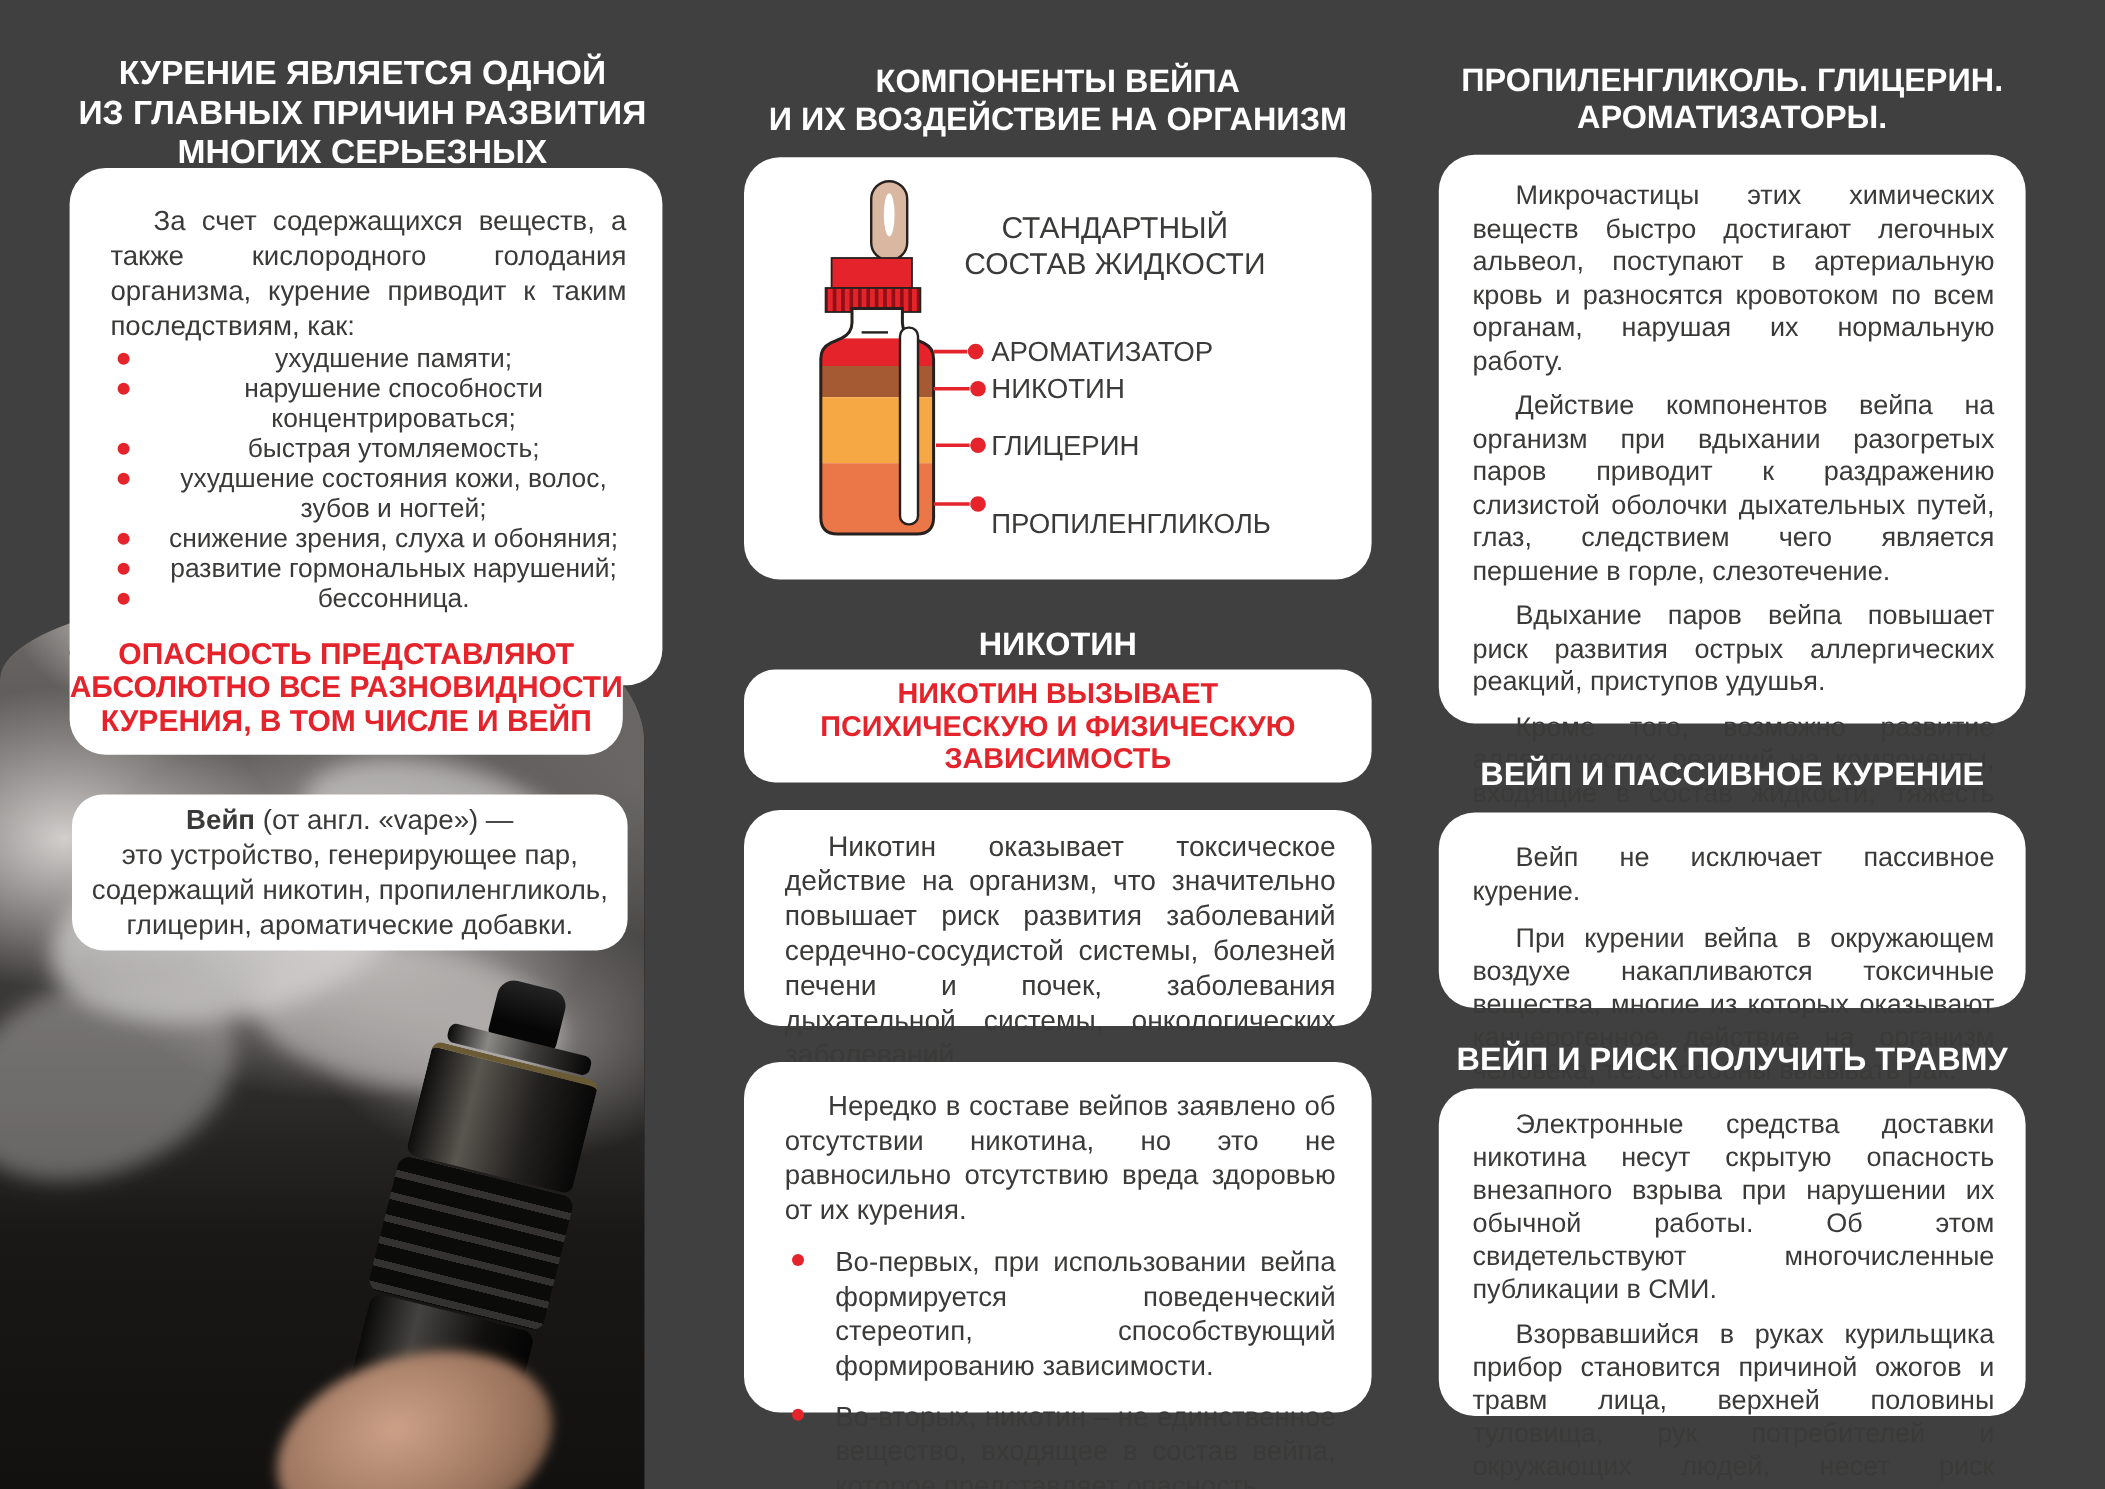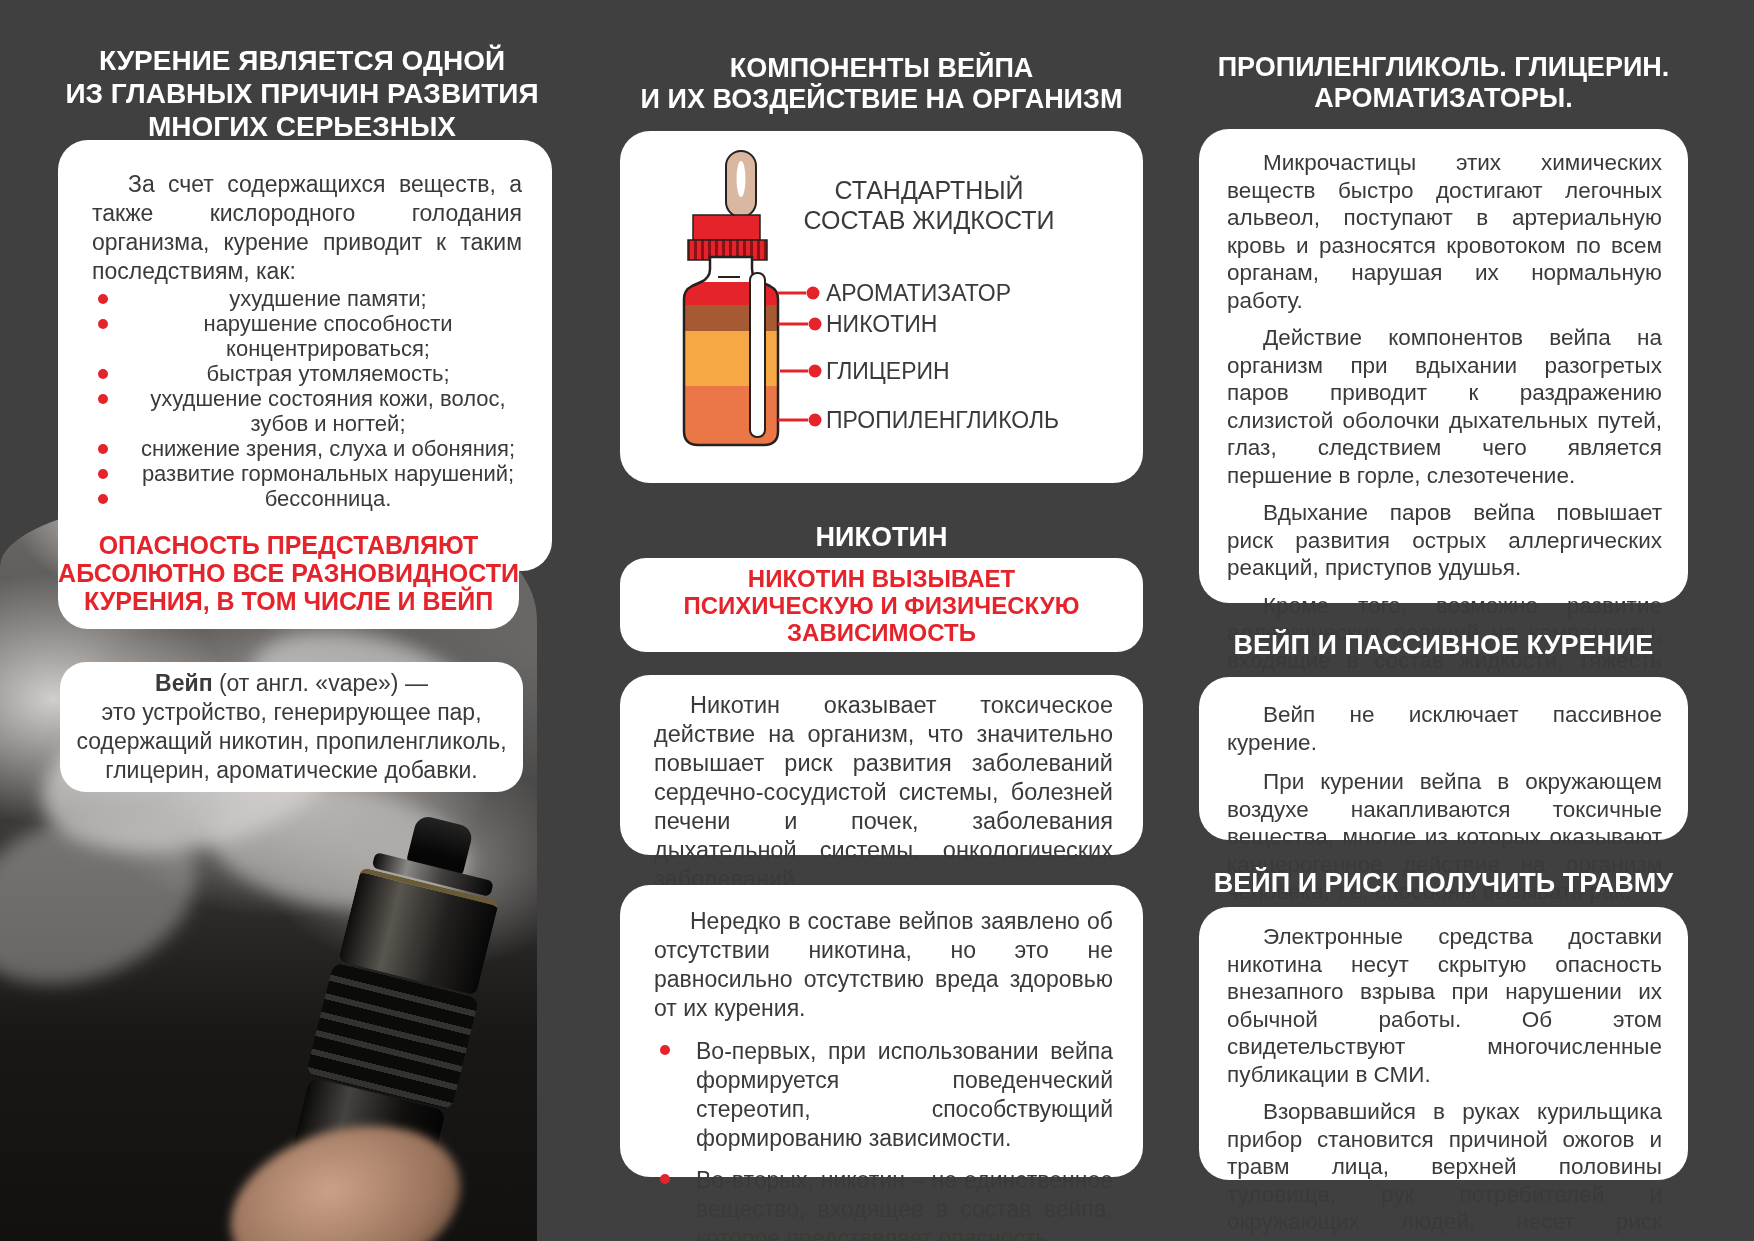--- a/index.html
+++ b/index.html
@@ -147,21 +147,21 @@
       <circle cx="193" cy="162" r="6.5" fill="#e5232b"></circle>
       <circle cx="195" cy="193" r="6.5" fill="#e5232b"></circle>
       <circle cx="195" cy="240" r="6.5" fill="#e5232b"></circle>
       <circle cx="195" cy="289" r="6.5" fill="#e5232b"></circle>
     </svg>
     <div class="std-head preline">СТАНДАРТНЫЙ
 СОСТАВ ЖИДКОСТИ</div>
     <div class="ing-label" style="top:149px;">АРОМАТИЗАТОР</div>
     <div class="ing-label" style="top:180px;">НИКОТИН</div>
     <div class="ing-label" style="top:227px;">ГЛИЦЕРИН</div>
-    <div class="ing-label" style="top:276px;">ПРОПИЛЕНГЛИКОЛЬ</div>
+    <div class="ing-label" style="top:292px;">ПРОПИЛЕНГЛИКОЛЬ</div>
   </div>
 
   <div class="col-title" style="left:620px;top:522px;width:523px;font-size:27px;line-height:30px;">НИКОТИН</div>
 
   <div class="card" style="left:620px;top:558px;width:523px;height:94px;display:flex;align-items:center;justify-content:center;border-radius:26px;">
     <div class="red-bold preline" style="font-size:24px;line-height:27px;">НИКОТИН ВЫЗЫВАЕТ
 ПСИХИЧЕСКУЮ И ФИЗИЧЕСКУЮ
 ЗАВИСИМОСТЬ</div>
   </div>
 

